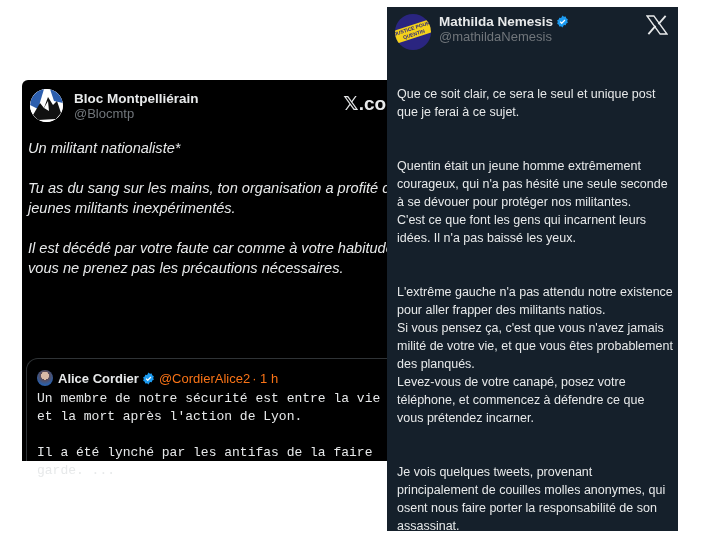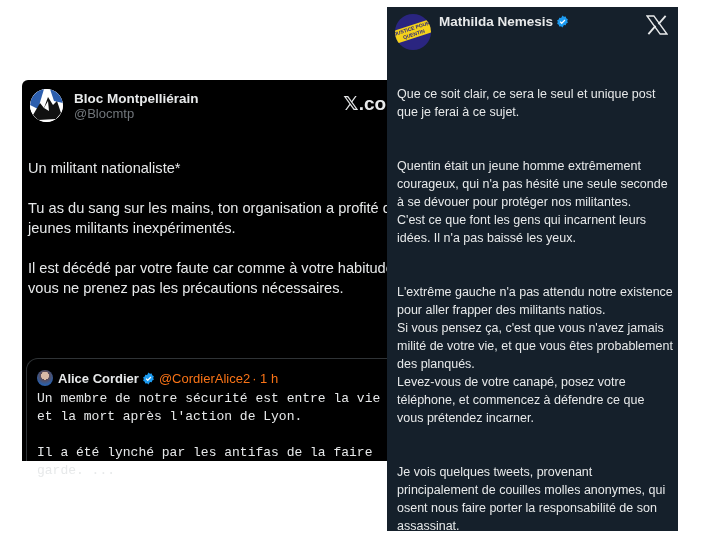--- a/index.html
+++ b/index.html
@@ -17,21 +17,21 @@
   .handle { position: absolute; color: #71767b; white-space: nowrap; }
   .verified { display: inline-block; vertical-align: -2px; margin-left: 3px; }
 
   #left-card .avatar { left: 8px; top: 9px; width: 33px; height: 33px; background: #fff; }
   #left-card .name { left: 52px; top: 11px; font-size: 13.5px; }
   #left-card .handle { left: 52px; top: 26px; font-size: 13px; }
   #left-card .brand { position: absolute; right: 14px; top: 12px; font-size: 19px; font-weight: bold; color: #e7e9ea; }
 
   .body-text { position: absolute; left: 0; right: 0; font-size: 14.6px; line-height: 20px; color: #e7e9ea; }
   .body-text p { margin: 0; }
-  #left-card .body-text { left: 6px; top: 78px; }
+  #left-card .body-text { left: 6px; top: 58px; font-style: italic; }
   #left-card .body-text p { margin-bottom: 20px; }
 
   .quote { position: absolute; left: 4px; right: 7px; top: 278px; bottom: 0; border: 1px solid #2f3336; border-bottom: none; border-radius: 12px 12px 0 0; }
   .quote .qhdr { position: absolute; left: 10px; top: 11px; font-size: 13px; white-space: nowrap; }
   .quote .qavatar { display: inline-block; width: 16px; height: 16px; border-radius: 50%; background: radial-gradient(circle at 50% 35%, #d8b9a6 30%, #5b4a55 31%, #2c5fa8 70%); vertical-align: -3px; margin-right: 5px; }
   .quote .qname { font-weight: bold; color: #e7e9ea; }
   .quote .qmeta { color: #f97316; margin-left: 4px; }
   .quote .qtext { position: absolute; left: 10px; right: 6px; top: 31px; font-size: 13px; line-height: 18px; color: #e7e9ea; }
   .quote .qtext p { margin: 0 0 18px 0; font-family: Liberation Mono, monospace; }
 
@@ -84,20 +84,21 @@
 
 <div class="card" id="right-card">
   <div class="hdr">
     <div class="avatar">
       <div class="stripe">JUSTICE POUR QUENTIN</div>
     </div>
     <span class="name"><span>Mathilda Nemesis</span><svg class="verified" width="13" height="13" viewBox="0 0 24 24">
           <path d="M12 1l2.6 2.2 3.4-.4.9 3.3 3 1.6-1.2 3.2 1.2 3.2-3 1.6-.9 3.3-3.4-.4L12 23l-2.6-2.2-3.4.4-.9-3.3-3-1.6 1.2-3.2L2.1 9.9l3-1.6.9-3.3 3.4.4z" fill="#1d9bf0"></path>
           <path d="M7.5 12.3l3 3 6-6" stroke="#fff" stroke-width="2.2" fill="none"></path>
         </svg></span>
+    <span class="handle">@mathildaNemesis</span>
     <svg class="xlogo" width="22" height="20" viewBox="0 0 24 22">
       <path d="M1 1 L8.5 1 L23 21 L15.5 21 Z" fill="none" stroke="#e7e9ea" stroke-width="1.6"></path>
       <path d="M21.5 1 L13.6 10" stroke="#e7e9ea" stroke-width="2"></path>
       <path d="M2.5 21 L10.4 12" stroke="#e7e9ea" stroke-width="2"></path>
     </svg>
   </div>
 
   <div class="body-text" style="white-space: pre-line;">
     <p>Que ce soit clair, ce sera le seul et unique post que je ferai à ce sujet.</p>
     <p>Quentin était un jeune homme extrêmement courageux, qui n'a pas hésité une seule seconde à se dévouer pour protéger nos militantes.

